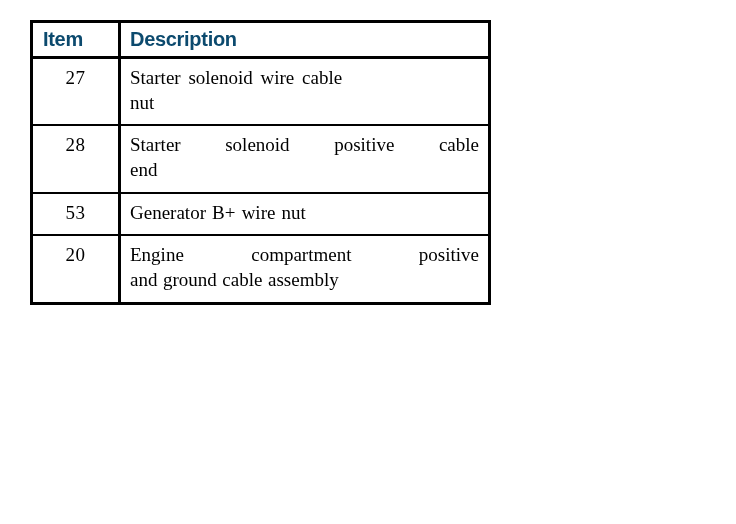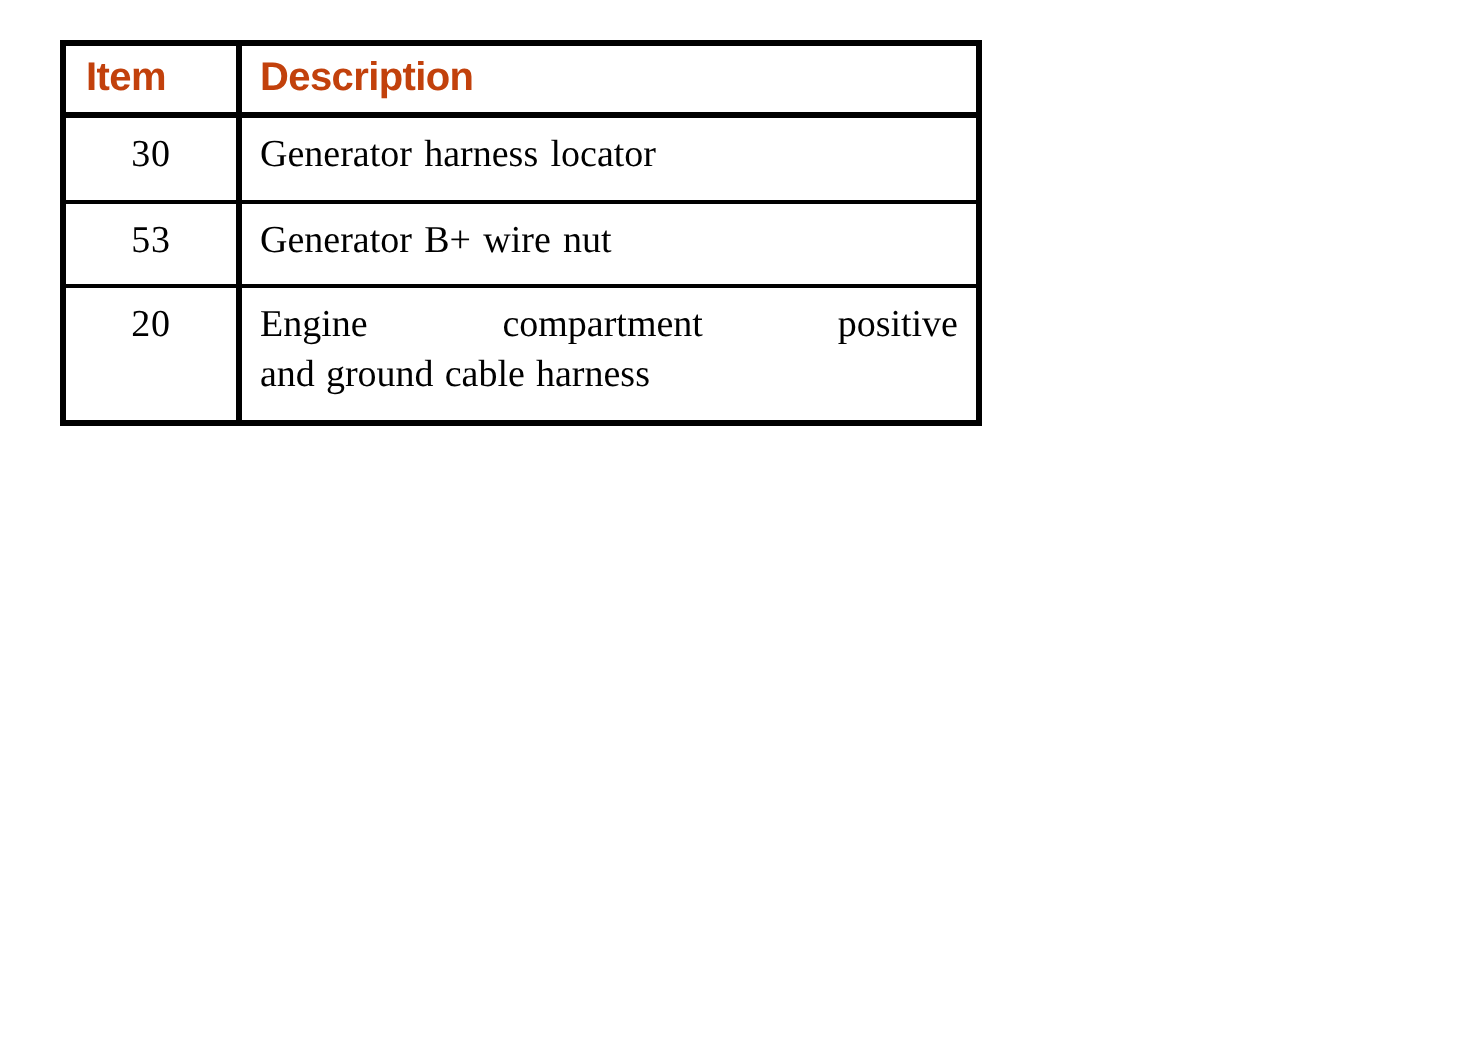--- a/index.html
+++ b/index.html
@@ -32,21 +32,21 @@
 
   table.parts-table col.col-item { width: 88px; }
   table.parts-table col.col-desc { width: 370px; }
 
   
   thead th {
     font-family: "Liberation Sans", "DejaVu Sans", sans-serif;
     font-weight: bold;
     font-size: 20px;
     line-height: 1.0;
-    color: #c2410c;
+    color: #0c4a6e;
     text-align: left;
     vertical-align: middle;
     padding: 6px 8px 7px 10px;
     border-bottom: 3px solid #000000;
     background: #ffffff;
     letter-spacing: -0.3px;
   }
   thead th.th-item {
     border-right: 3px solid #000000;
   }
@@ -121,41 +121,49 @@
       <col class="col-desc">
     </colgroup>
     <thead>
       <tr>
         <th class="th-item">Item</th>
         <th class="th-desc">Description</th>
       </tr>
     </thead>
     <tbody>
 
+      <tr>
+        <td class="cell-item">27</td>
+        <td class="cell-desc loose">
+          <span class="line-a">Starter solenoid wire cable</span>
+          <span class="line-b">nut</span>
+        </td>
+      </tr>
+
+      <tr>
+        <td class="cell-item">28</td>
+        <td class="cell-desc justify">
+          <span class="line-a">Starter solenoid positive cable</span>
+          <span class="line-b">end</span>
+        </td>
+      </tr>
 
 
-
-      <tr>
-        <td class="cell-item">30</td>
-        <td class="cell-desc single">
-          <span class="line-a">Generator harness locator</span>
-        </td>
-      </tr>
 
       <tr>
         <td class="cell-item">53</td>
         <td class="cell-desc single">
           <span class="line-a">Generator B+ wire nut</span>
         </td>
       </tr>
 
 
       <tr>
         <td class="cell-item">20</td>
         <td class="cell-desc justify">
           <span class="line-a">Engine compartment positive</span>
-          <span class="line-b">and ground cable harness</span>
+          <span class="line-b">and ground cable assembly</span>
         </td>
       </tr>
 
     </tbody>
   </table>
 </div>
 
 </body></html>

